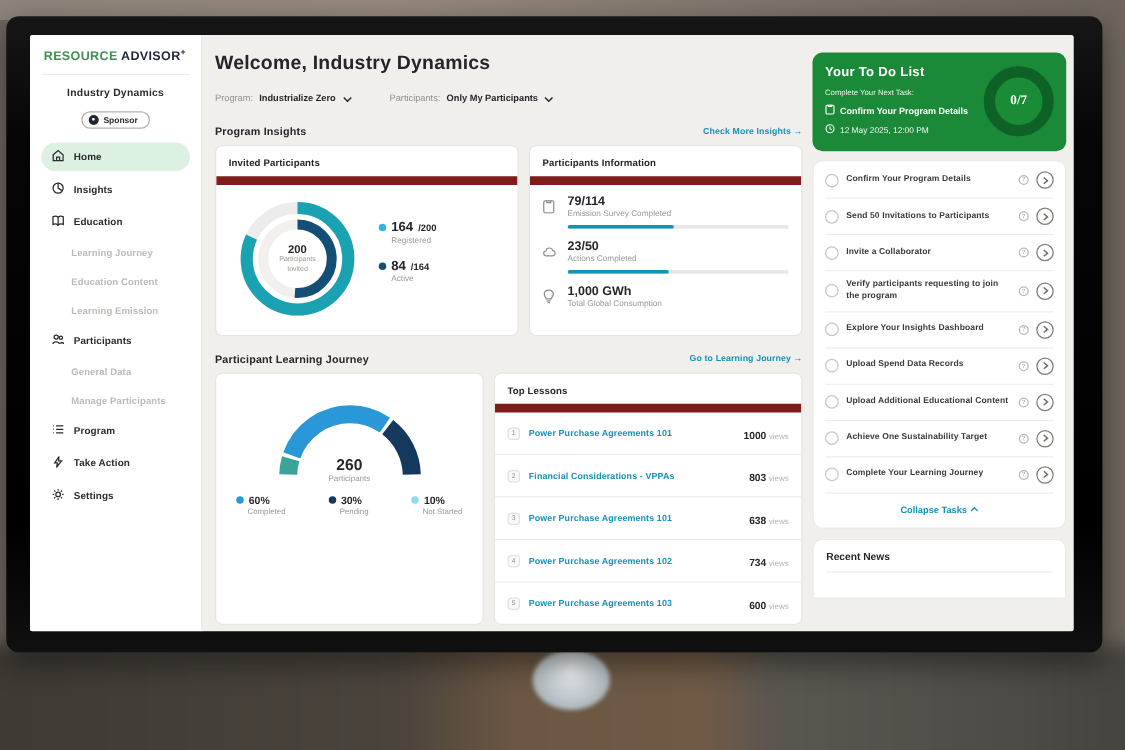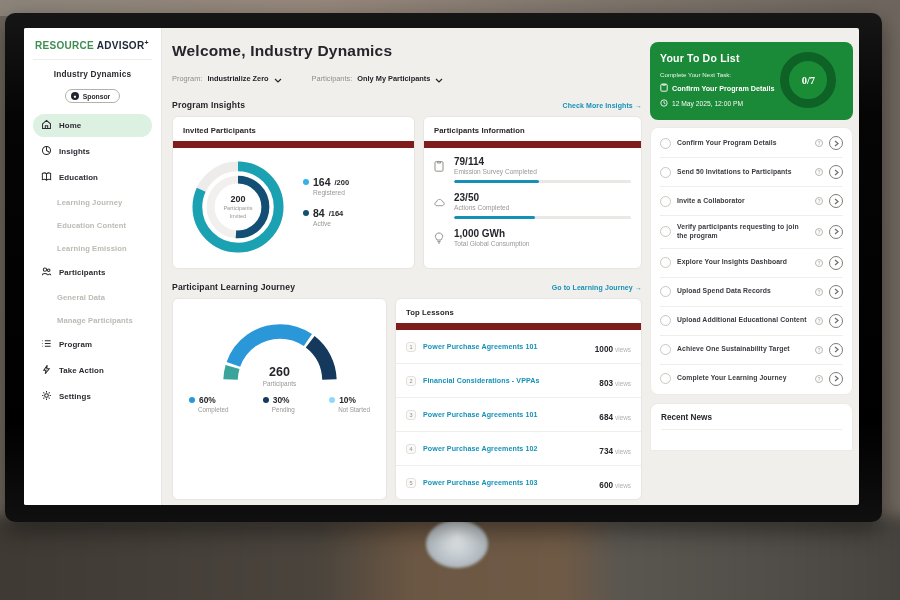--- a/index.html
+++ b/index.html
@@ -98,21 +98,21 @@
   .lesson-row:last-child { border-bottom:none; }
   .rank { width:10px; height:10px; border:1px solid #e3e1dd; background:#faf9f7; border-radius:3px;
     font-size:5.5px; color:#8f8e8a; display:flex; align-items:center; justify-content:center; flex-shrink:0; }
   .lesson-title { flex:1; font-size:7.1px; font-weight:bold; color:#1591b8; cursor:pointer; letter-spacing:.1px; }
   .views-n { font-size:8.2px; font-weight:bold; color:#26252b; }
   .views-s { font-size:6.4px; color:#b3b1ac; margin-left:2px; }
 
   
   .right-col { flex:1; }
   .todo-green { background:#1b8a38; border-radius:8px; padding:10px 10px 12px; color:#fff;
-    display:flex; gap:6px; }
+    display:flex; justify-content:space-between; gap:6px; }
   .todo-title { font-size:10.5px; font-weight:bold; letter-spacing:.2px; }
   .todo-sub { font-size:6.2px; opacity:.92; margin-top:7px; }
   .todo-next { display:flex; align-items:center; gap:4px; font-size:7.2px; font-weight:bold; margin-top:5px; }
   .todo-due { display:flex; align-items:center; gap:4px; font-size:6.7px; margin-top:5px; opacity:.95; }
   .ring { width:56px; height:56px; border-radius:50%; border:9px solid #0e6226; background:#1a8c36;
     display:flex; align-items:center; justify-content:center; align-self:center; flex-shrink:0; }
   .ring span { font-size:10.5px; font-weight:bold; color:#fff;font-family:Liberation Serif, serif; }
 
   .tasks-card { background:#fff; border-radius:8px; margin-top:7px; padding:1px 9px; border:1px solid #eceae6; }
   .task { display:flex; align-items:center; gap:6px; padding:7px 0; border-bottom:1px solid #efeeea; }
@@ -371,21 +371,21 @@
               <span><span class="views-n">1000</span><span class="views-s">views</span></span>
             </div>
             <div class="lesson-row">
               <span class="rank">2</span>
               <span class="lesson-title">Financial Considerations - VPPAs</span>
               <span><span class="views-n">803</span><span class="views-s">views</span></span>
             </div>
             <div class="lesson-row">
               <span class="rank">3</span>
               <span class="lesson-title">Power Purchase Agreements 101</span>
-              <span><span class="views-n">684</span><span class="views-s">views</span></span>
+              <span><span class="views-n">638</span><span class="views-s">views</span></span>
             </div>
             <div class="lesson-row">
               <span class="rank">4</span>
               <span class="lesson-title">Power Purchase Agreements 102</span>
               <span><span class="views-n">734</span><span class="views-s">views</span></span>
             </div>
             <div class="lesson-row">
               <span class="rank">5</span>
               <span class="lesson-title">Power Purchase Agreements 103</span>
               <span><span class="views-n">600</span><span class="views-s">views</span></span>
@@ -504,20 +504,26 @@
         <div class="task">
           <span class="chk"></span>
           <span class="task-lab">Complete Your Learning Journey</span>
           <span class="info-i">?</span>
           <span class="go-btn">
               <svg width="5" height="7" viewBox="0 0 5 7" fill="none" stroke="#6d6c68" stroke-width="1.2">
                 <path d="M1 1 L4 3.5 L1 6"></path>
               </svg>
             </span>
         </div>
+        <div class="collapse">
+          <span>Collapse Tasks</span>
+          <span><svg width="7" height="5" viewBox="0 0 8 5" fill="none" stroke="#1591b8" stroke-width="1.2">
+                <path d="M1 4 L4 1 L7 4"></path>
+              </svg></span>
+        </div>
       </div>
 
       <div class="news-card">
         <div class="news-title">Recent News</div>
       </div>
     </div>
   </div>
 </div>
 
 </body></html>

